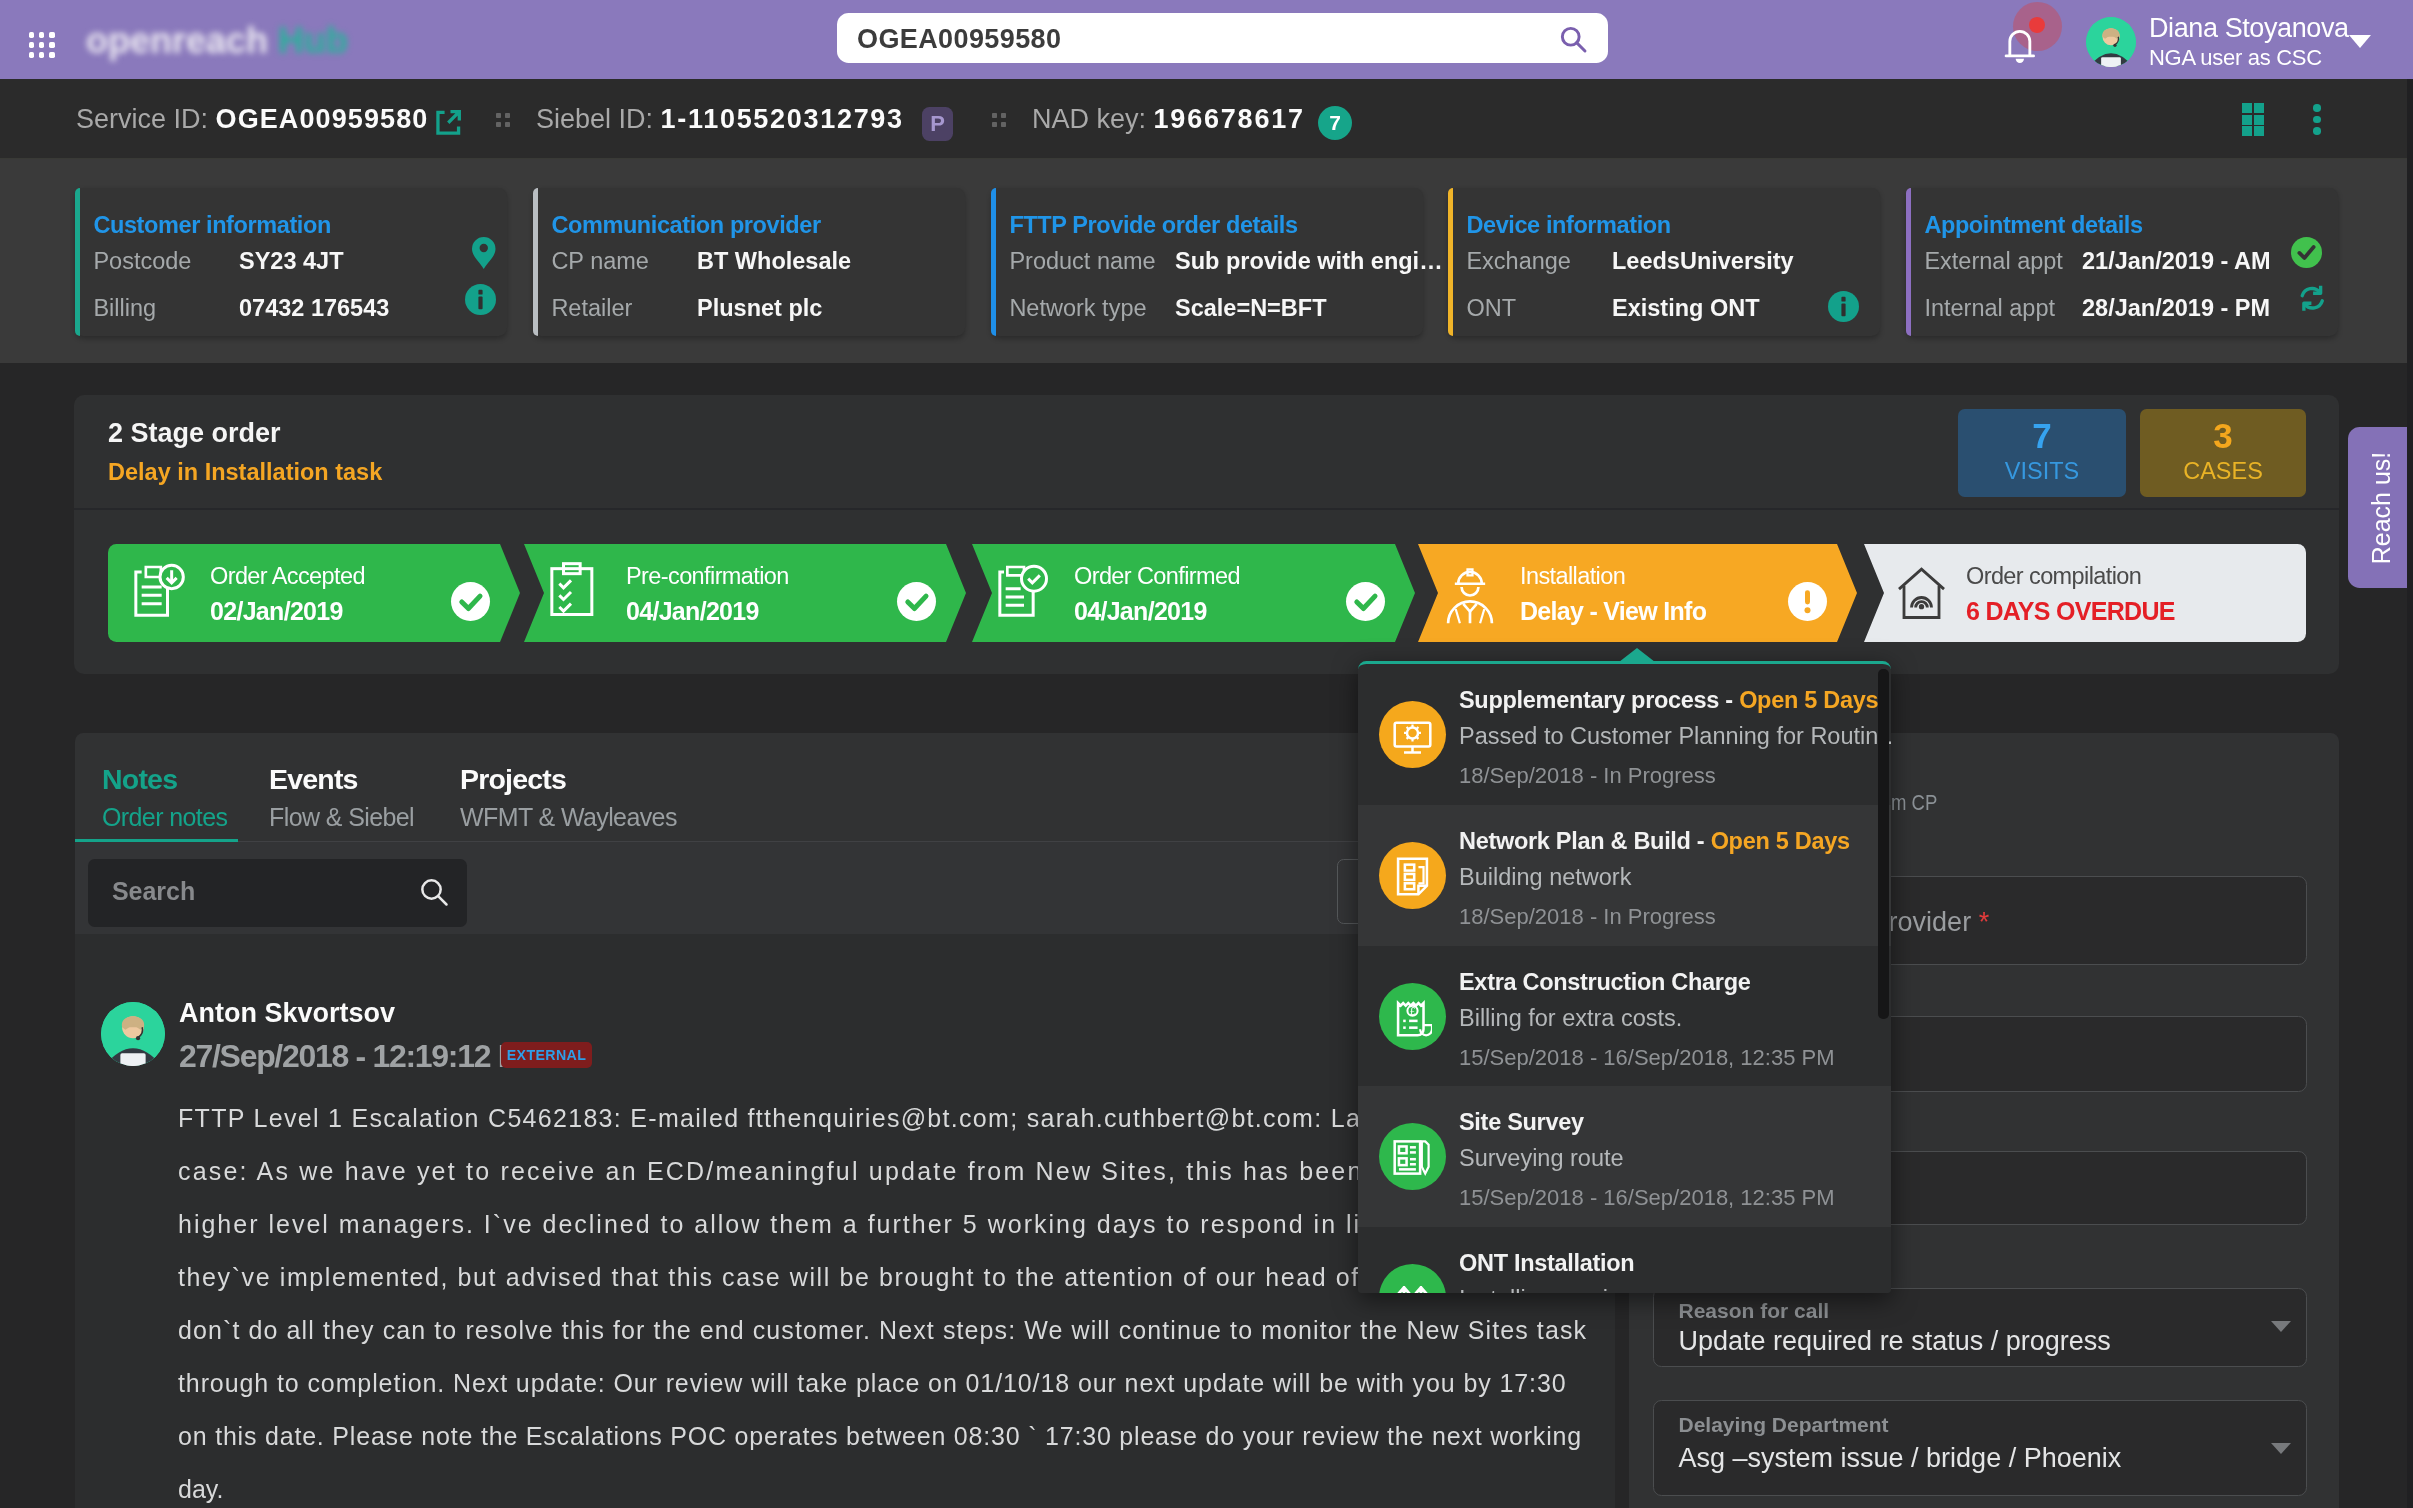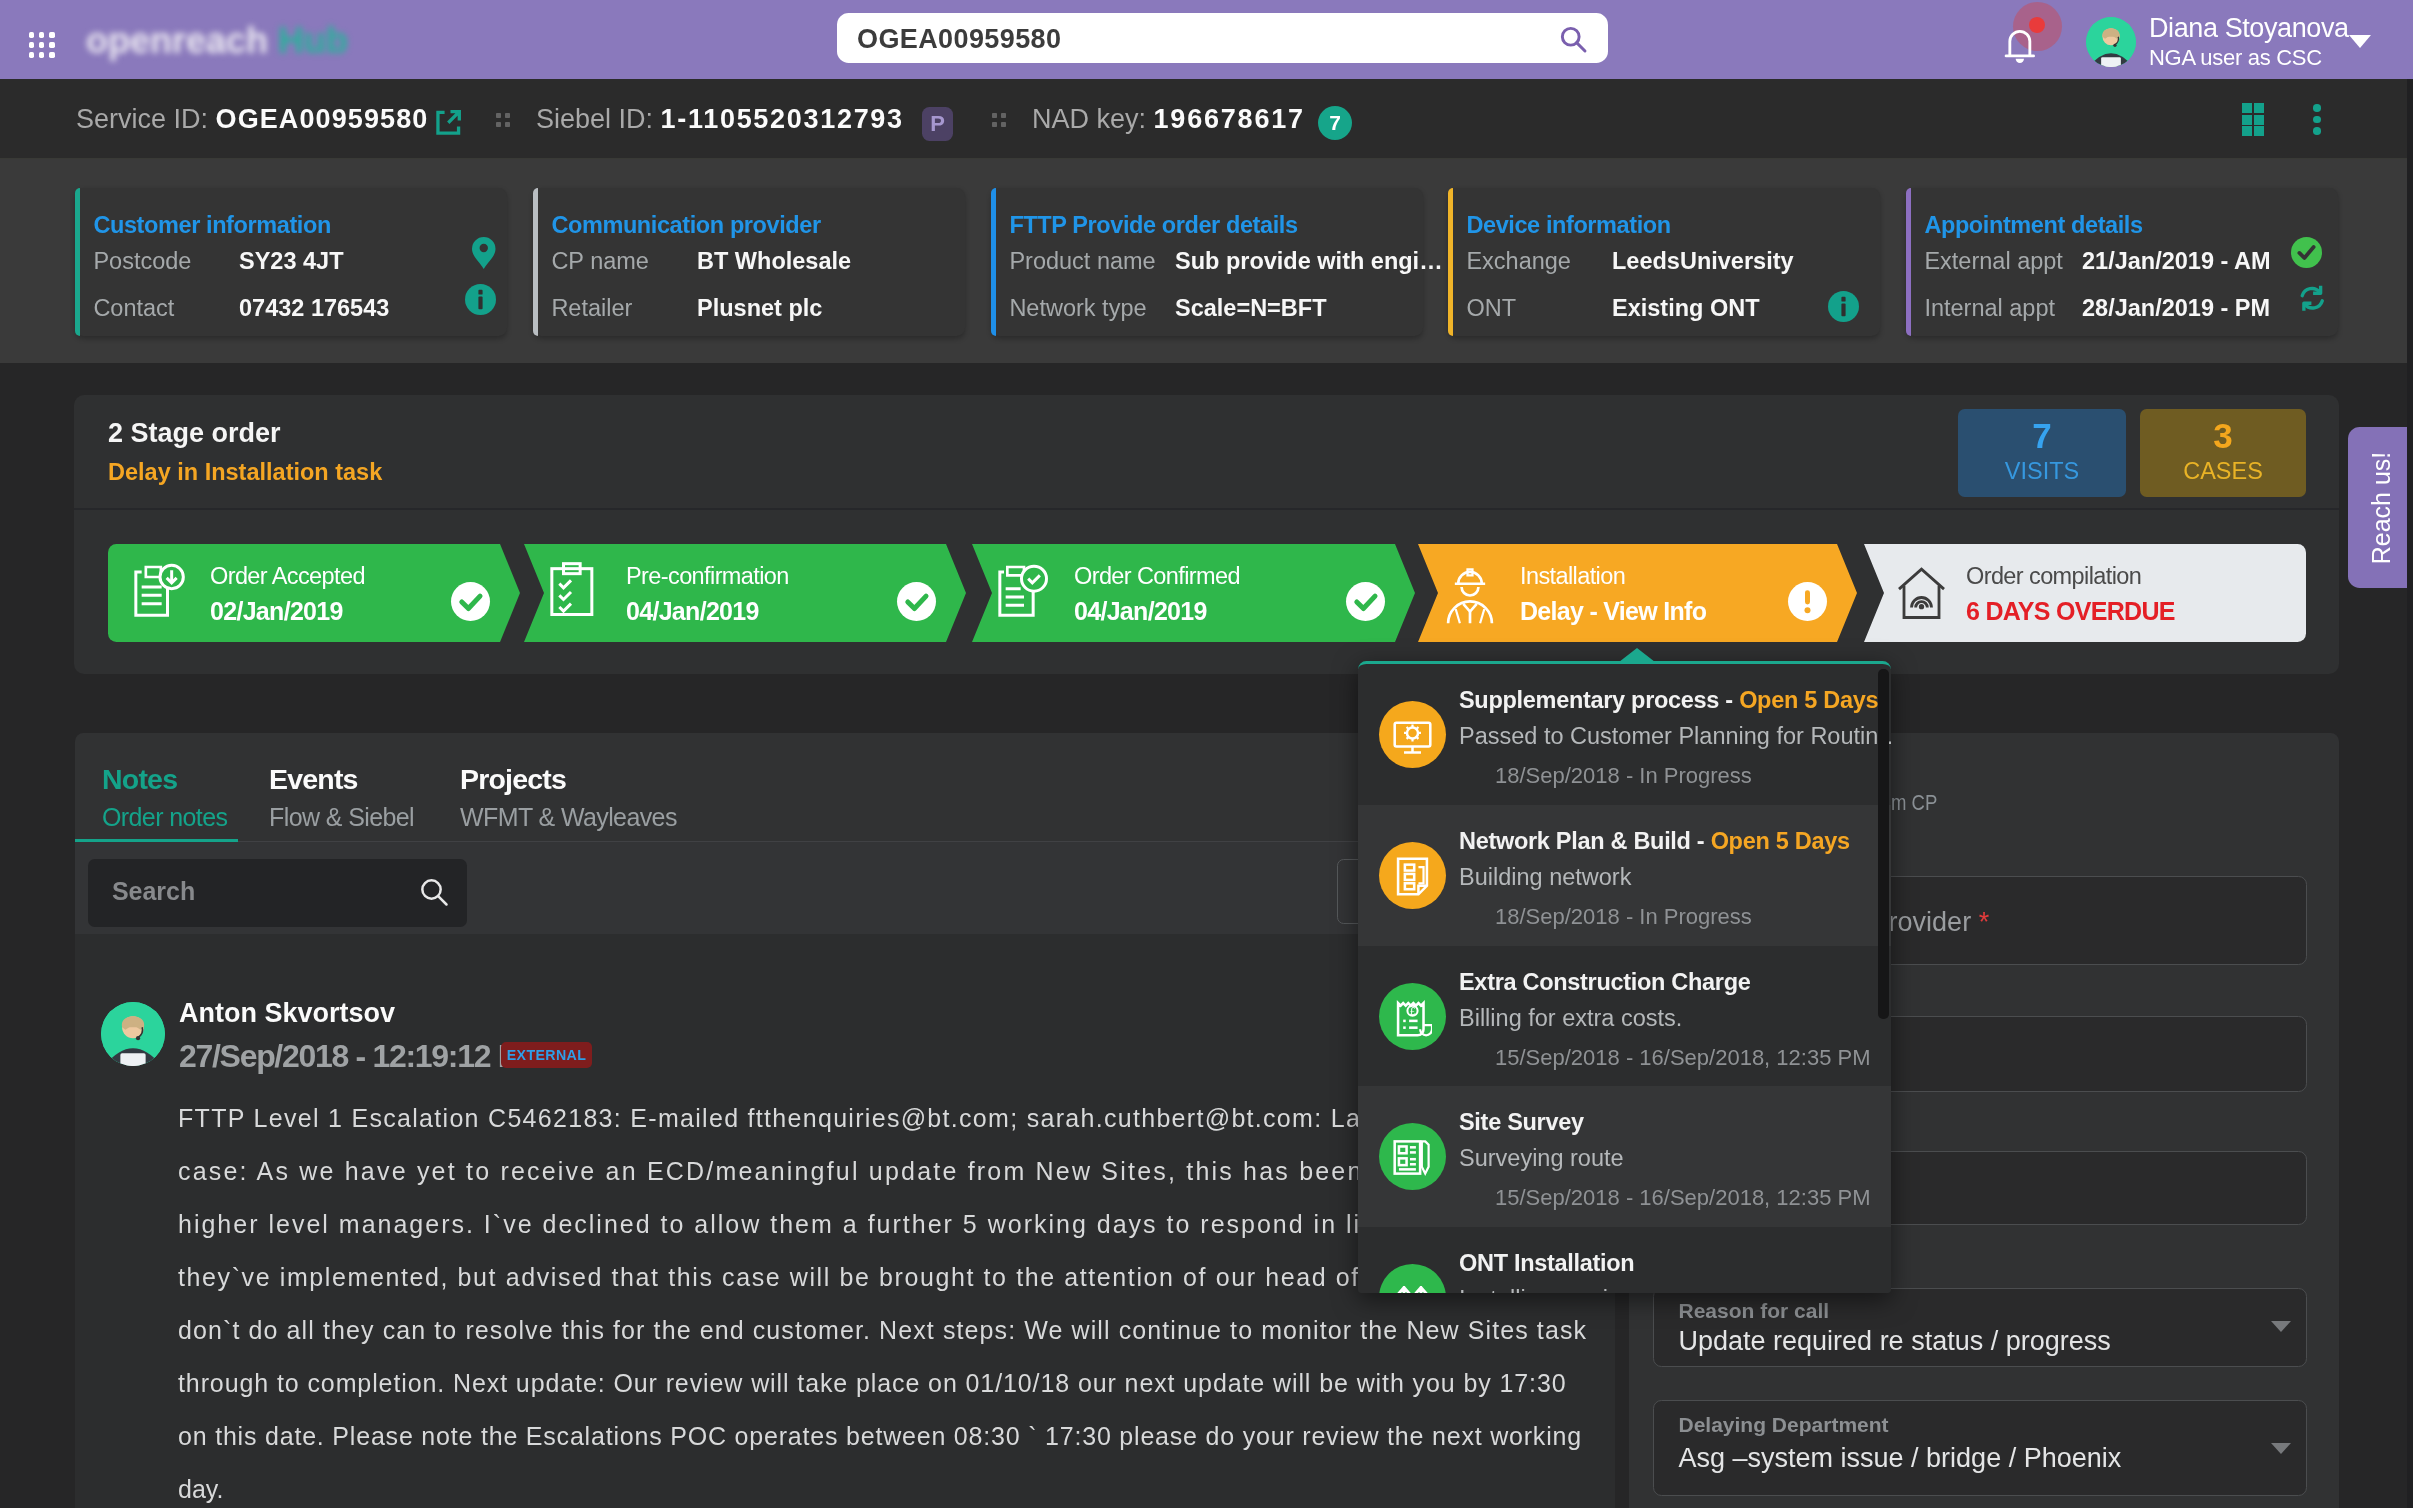--- a/index.html
+++ b/index.html
@@ -90,21 +90,21 @@
 #popwrap { position:absolute; left:1358px; top:648px; width:533px; height:645px; }
 #poptri { position:absolute; left:261px; top:0px; width:0; height:0; border-left:18.4px solid transparent; border-right:18.4px solid transparent; border-bottom:14.2px solid #1ba88e; }
 #pop { position:absolute; left:0; top:13.4px; width:533px; height:632px; background:#2c2d2e; border-top:3.4px solid #1ba88e; border-radius:8.4px 8.4px 3.4px 3.4px; overflow:hidden; box-shadow:0 6.7px 25px rgba(0,0,0,0.5); }
 .pitem { position:absolute; left:0; width:533px; height:141px; }
 .pitem.alt { background:#353637; }
 .picon { position:absolute; left:21px; top:37px; width:67px; height:67px; border-radius:50%; }
 .porange { background:#f5a81c; } .pgreen { background:#2eb84c; }
 .pt1 { position:absolute; left:101px; top:22.6px; font-size:23.5px; font-weight:bold; color:#f2f2f2; white-space:nowrap; letter-spacing:-0.3px; }
 .pt1 span { color:#f5a623; }
 .pt2 { position:absolute; left:101px; top:59px; font-size:23.5px; color:#b5b8ba; white-space:nowrap; }
-.pt3 { position:absolute; left:101px; top:99px; font-size:22px; color:#8f9295; white-space:nowrap;margin-left:36px; }
+.pt3 { position:absolute; left:101px; top:99px; font-size:22px; color:#8f9295; white-space:nowrap; }
 #pscroll { position:absolute; right:1.7px; top:5px; width:11px; height:350px; background:#161617; border-radius:5px; }
 </style>
 </head>
 <body>
 <div id="page">
   <div id="topbar">
     <div id="appgrid">
         <i></i>
         <i></i>
         <i></i>
@@ -185,21 +185,21 @@
         <i></i>
       </div>
   </div>
 
   <div id="cardsec">
     <div class="card" style="left:75px">
       <div class="cbord" style="background:#1aa78d"></div>
       <div class="ctitle">Customer information</div>
       <span class="clabel r1">Postcode</span>
         <span class="cval r1">SY23 4JT</span>
-      <span class="clabel r2">Contact</span>
+      <span class="clabel r2">Billing</span>
         <span class="cval r2">07432 176543</span>
       <svg class="abs" style="left:397px;top:49px" width="23.5" height="32" viewBox="0 0 28 38">
           <path d="M14 0 a14 14 0 0 1 14 14 c0 9 -8 14 -14 24 c-6 -10 -14 -15 -14 -24 a14 14 0 0 1 14 -14 Z" fill="#13a18b"></path>
           <circle cx="14" cy="13" r="5" fill="#343434"></circle>
         </svg>
       <svg class="abs" style="left:390px;top:96px" width="31" height="31" viewBox="0 0 37 37">
           <circle cx="18.5" cy="18.5" r="18.5" fill="#13a18b"></circle>
           <rect x="16" y="15" width="5" height="15" rx="1" fill="#2f2f2f"></rect>
           <rect x="16" y="7" width="5" height="5.5" rx="1" fill="#2f2f2f"></rect>
         </svg>

